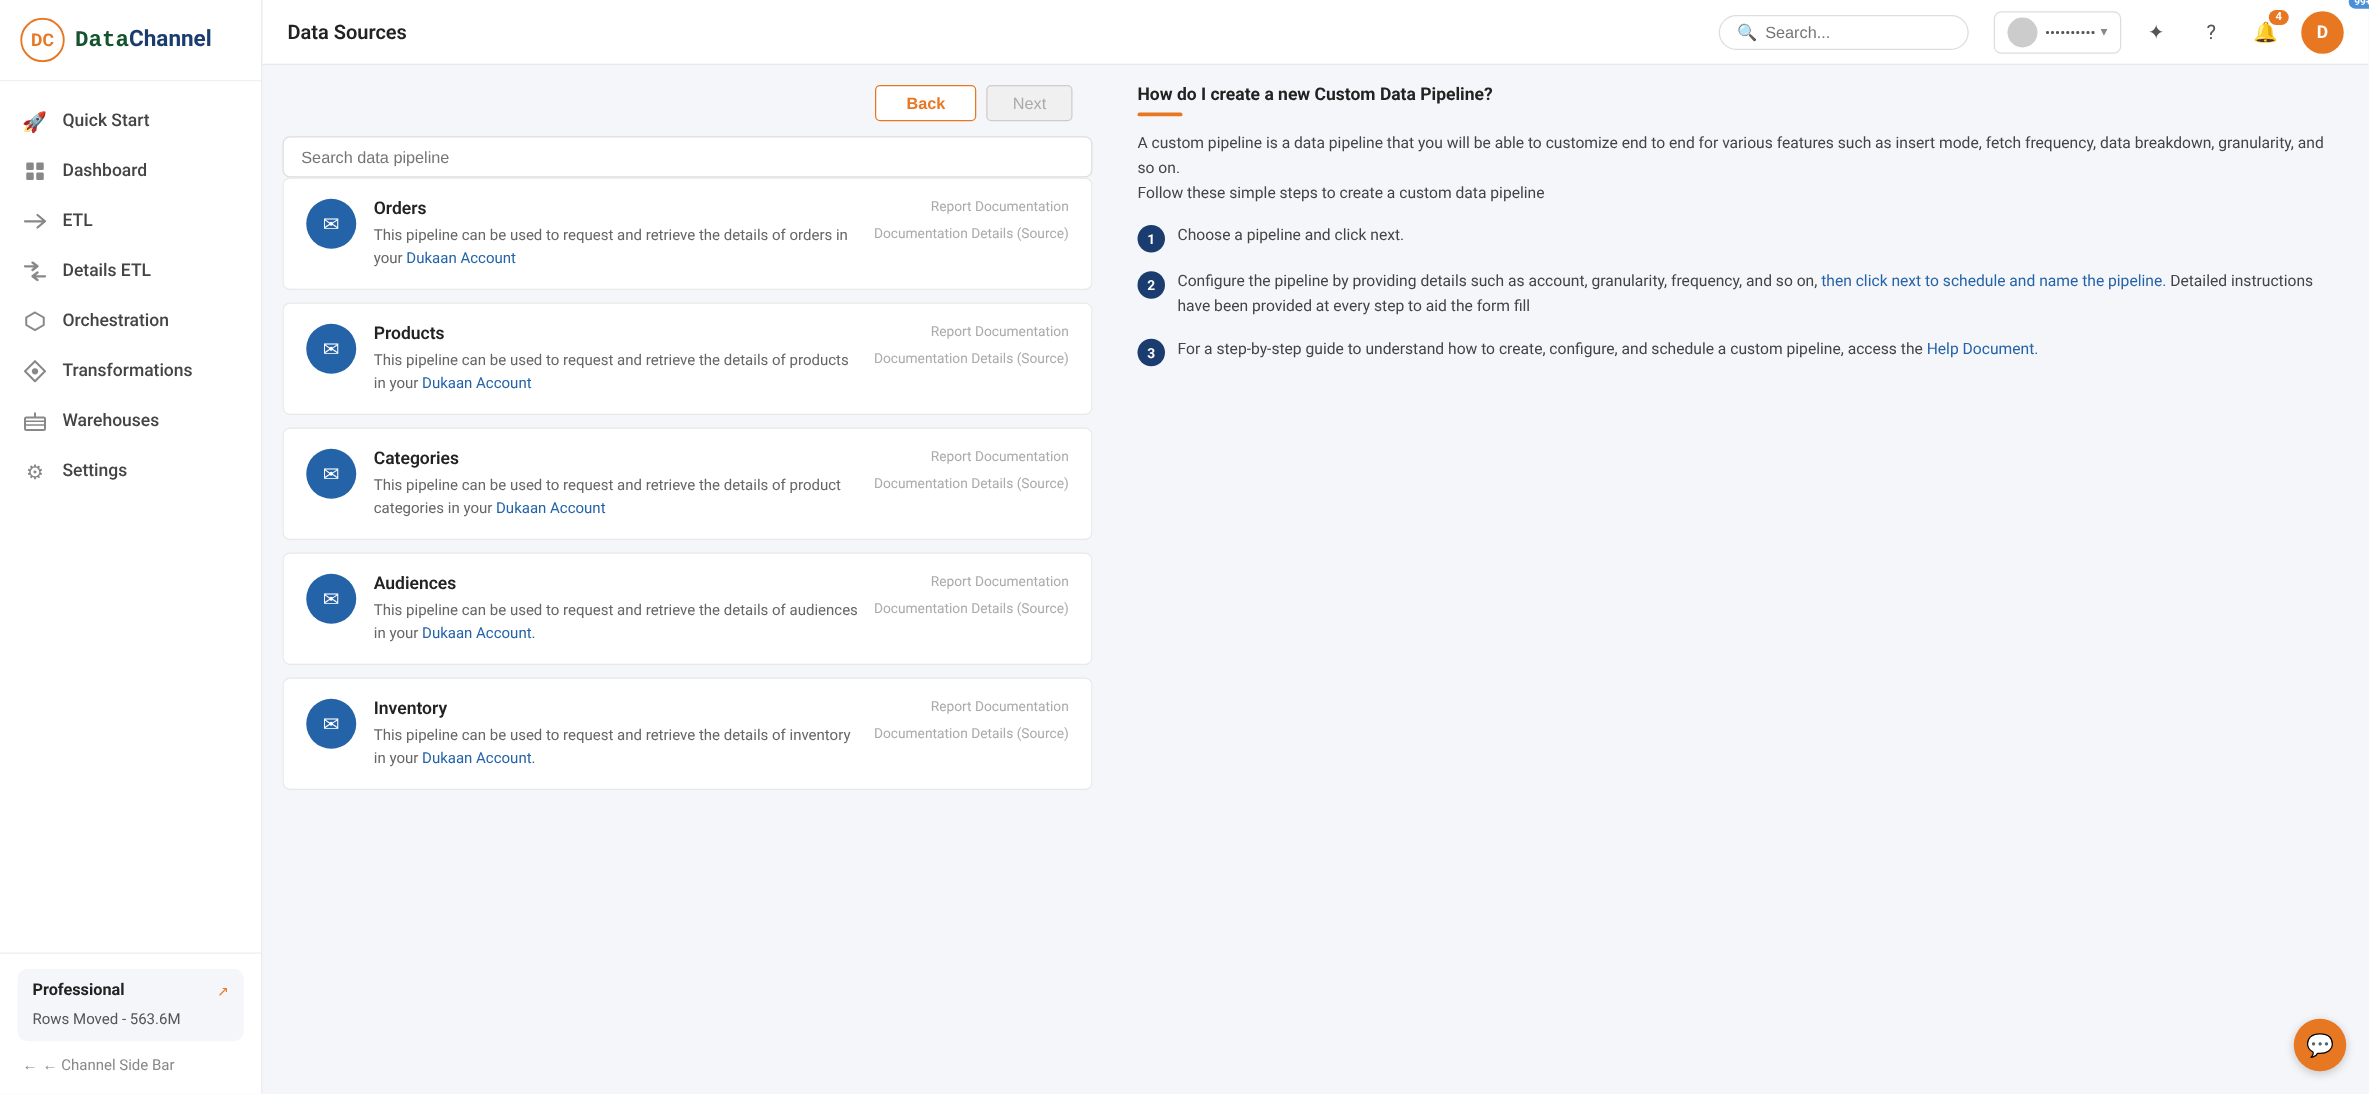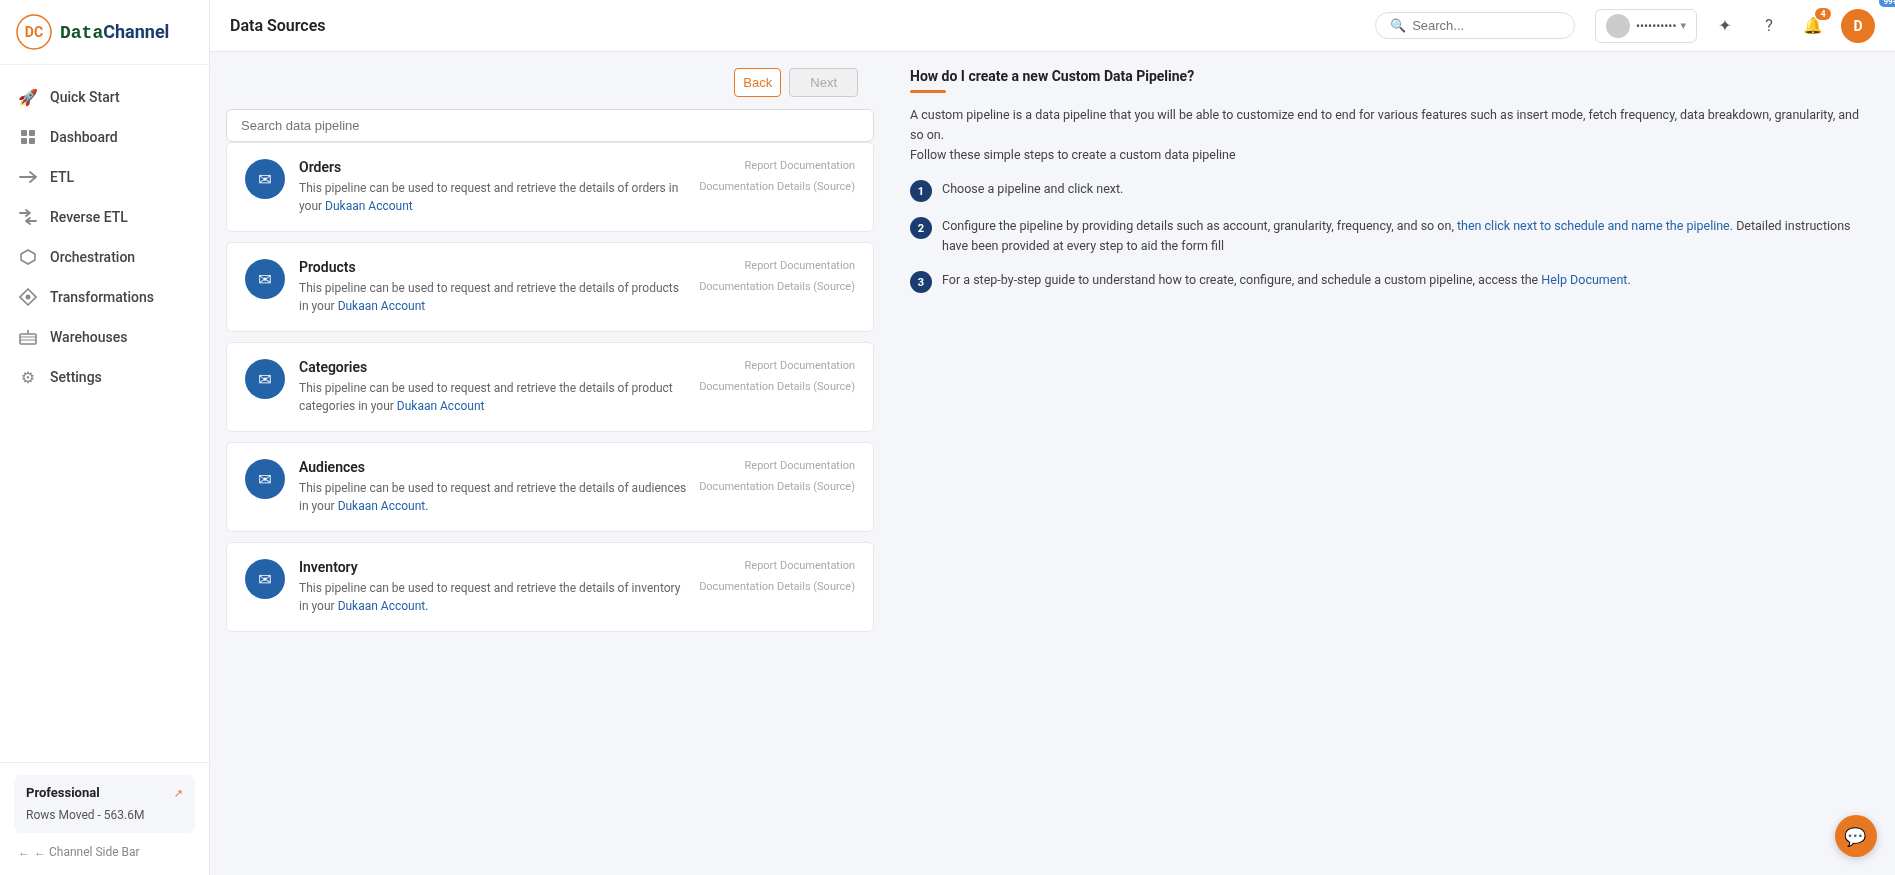--- a/index.html
+++ b/index.html
@@ -278,28 +278,28 @@
     .pipeline-link-text { font-size: 11px; color: #aaa; cursor: pointer; }
 
     
     .back-next-area {
       display: flex;
       justify-content: flex-end;
       padding: 0 16px 12px 16px;
       gap: 8px;
     }
     .back-btn {
-      padding: 6px 8px;
+      padding: 6px 24px;
       border: 1px solid #e87722;
       border-radius: 4px;
       background: #fff;
       color: #e87722;
       font-size: 13px;
       cursor: pointer;
-      font-weight: 400;
+      font-weight: 700;
     }
     .next-btn {
       padding: 6px 20px;
       border: 1px solid #ccc;
       border-radius: 4px;
       background: #f0f0f0;
       color: #aaa;
       font-size: 13px;
       cursor: not-allowed;
       font-weight: 500;
@@ -409,21 +409,21 @@
           </svg>
       </span>
       <span>ETL</span>
     </div>
     <div class="nav-item">
       <span class="nav-icon">
         <svg width="18" height="16" viewBox="0 0 18 16" fill="none">
             <path d="M1 4h10M7 1l4 3-4 3M17 12H7M11 9l-4 3 4 3" stroke="#888" stroke-width="1.8" stroke-linecap="round" stroke-linejoin="round"></path>
           </svg>
       </span>
-      <span>Reverse ETL</span>
+      <span>Details ETL</span>
     </div>
     <div class="nav-item">
       <span class="nav-icon">
         <svg width="18" height="18" viewBox="0 0 18 18" fill="none">
             <polygon points="9,2 16,6 16,12 9,16 2,12 2,6" stroke="#888" stroke-width="1.6" fill="none"></polygon>
           </svg>
       </span>
       <span>Orchestration</span>
     </div>
     <div class="nav-item">

